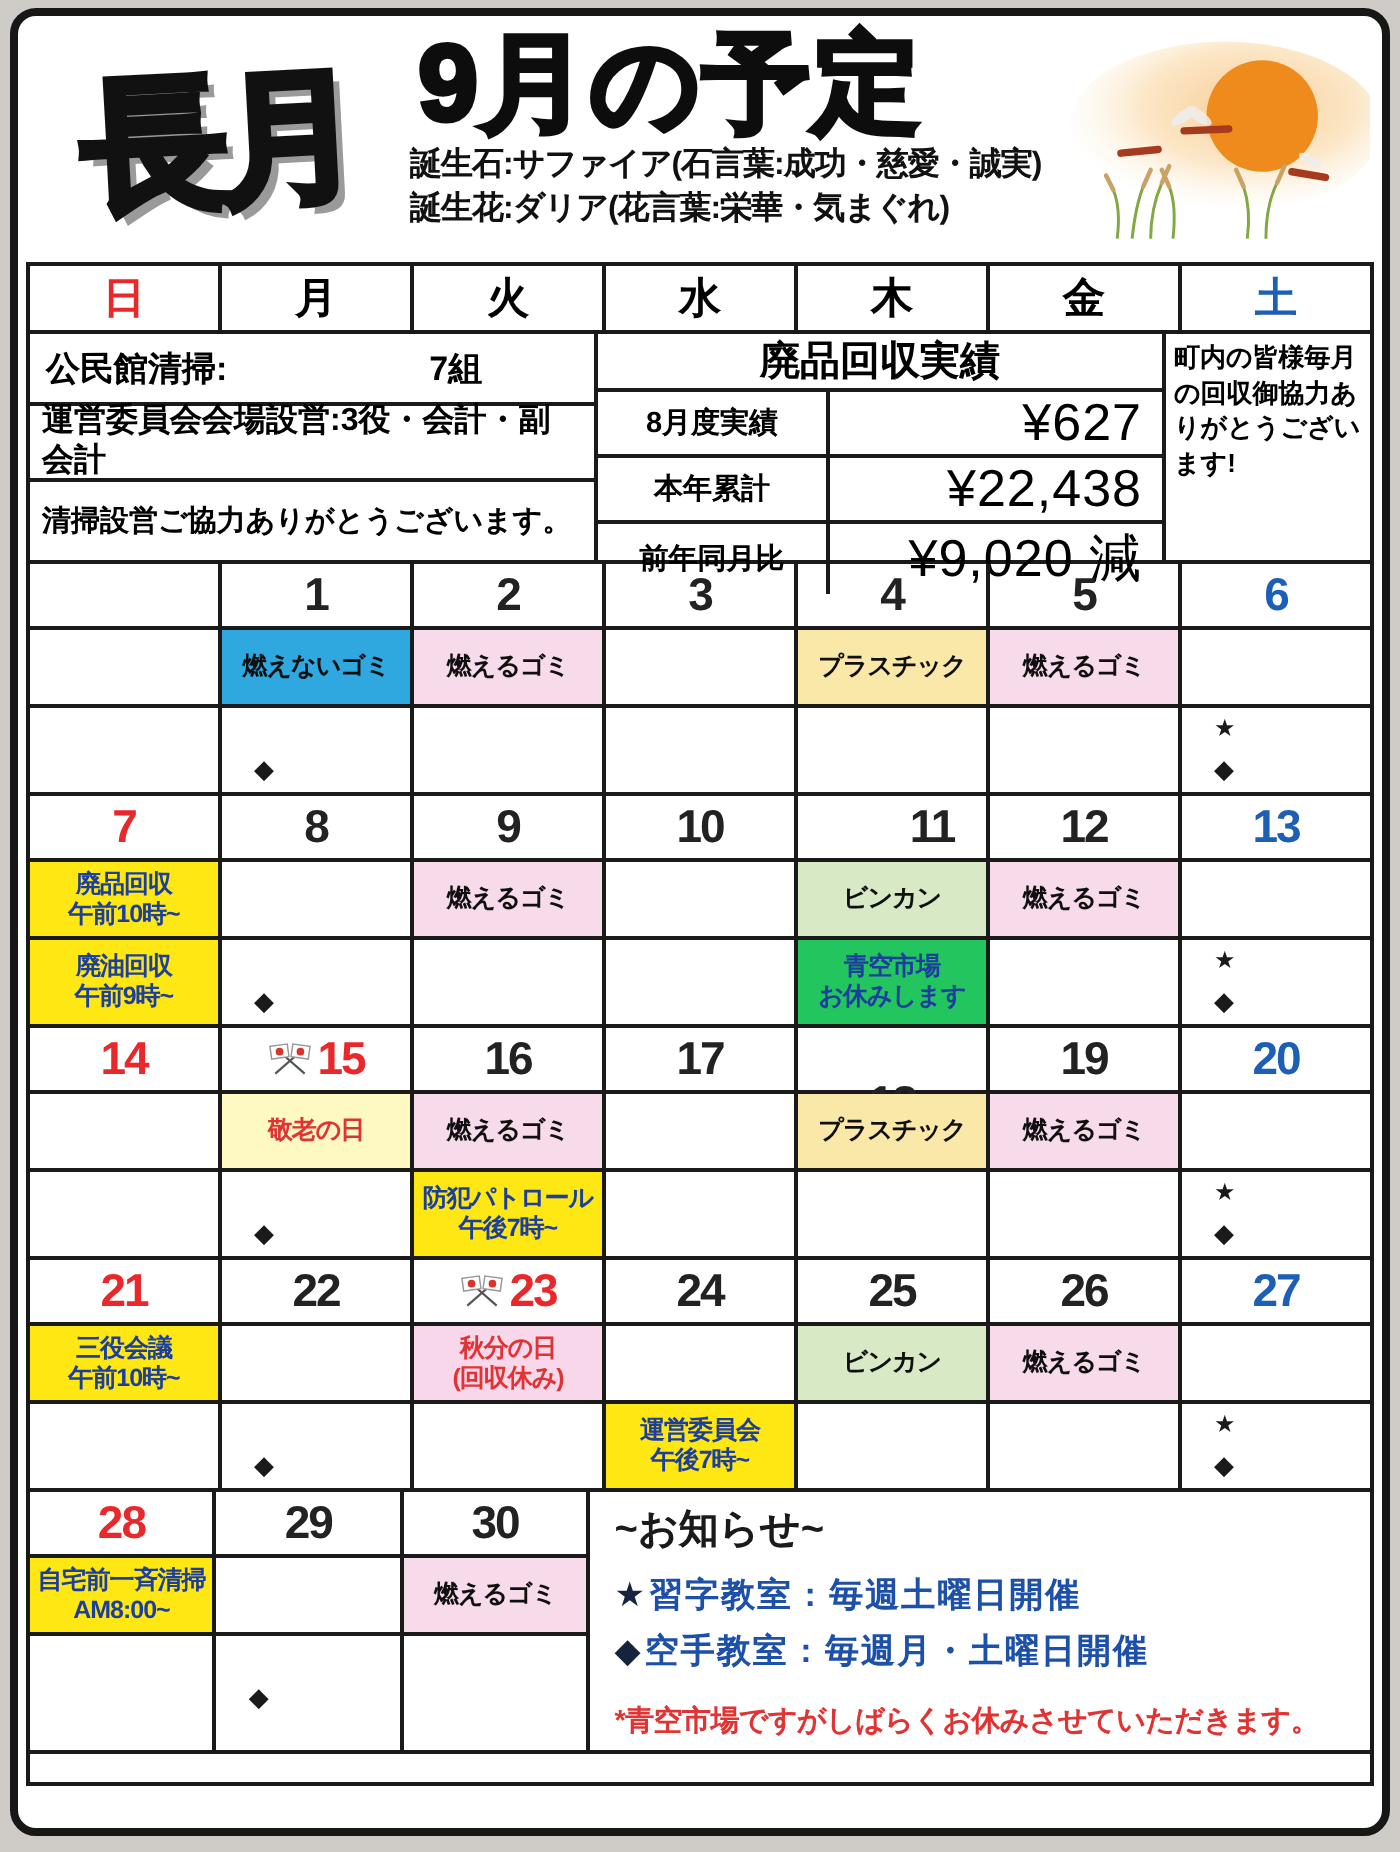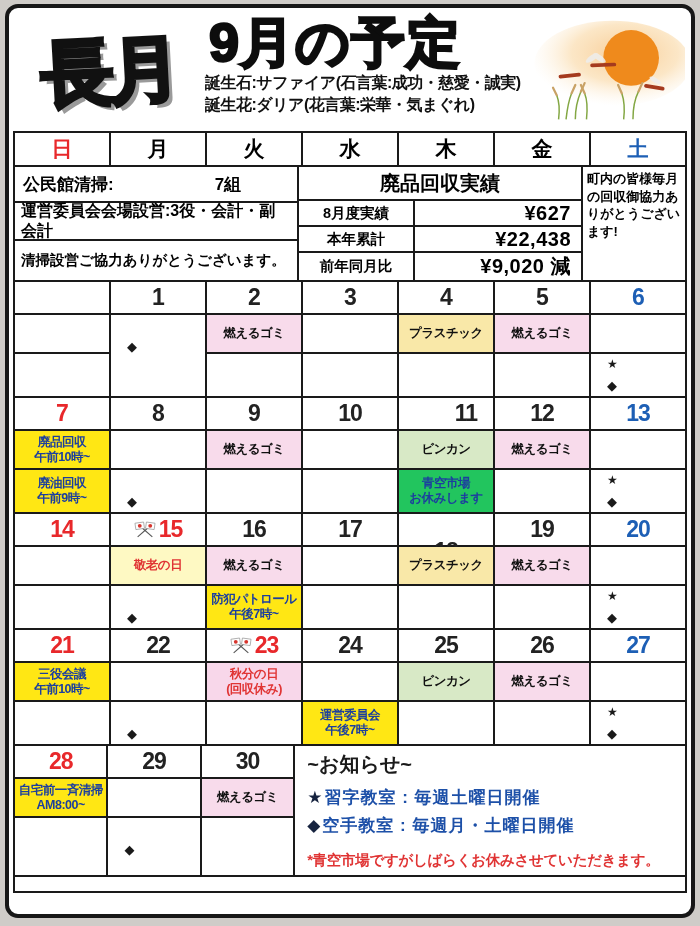--- a/index.html
+++ b/index.html
@@ -53,21 +53,21 @@
     font-size:16px; font-weight:800; line-height:1.25; display:flex; align-items:center; }
   .il-row3 { flex:1; display:flex; align-items:center; padding:0 6px; font-size:14.5px; font-weight:800; }
   .info-mid { flex:3; border-right:2px solid #1a1a1a; display:flex; flex-direction:column; }
   .recycle-title { height:34px; border-bottom:2px solid #1a1a1a; display:flex;
     align-items:center; justify-content:center; font-size:20px; font-weight:900; }
   .recycle-row { display:flex; border-bottom:2px solid #1a1a1a; flex:1; }
   .recycle-row:last-child { border-bottom:none; }
   .r-label { width:116px; border-right:2px solid #1a1a1a; display:flex; align-items:center;
     justify-content:center; font-size:14.5px; font-weight:800; }
   .r-value { flex:1; display:flex; align-items:center; justify-content:flex-end;
-    padding-right:10px; font-size:20px; font-weight:700; letter-spacing:0.5px; }
+    padding-right:10px; font-size:26px; font-weight:400; letter-spacing:0.5px; }
   .info-right { flex:1; padding:3px 4px; font-size:13px; font-weight:800; line-height:1.35; }
   
   .week { display:flex; border-bottom:2px solid #1a1a1a; }
   .day-col { flex:1; border-right:2px solid #1a1a1a; display:flex; flex-direction:column; }
   .day-col:last-child, .notice-cell:last-child { border-right:none; }
   .date-row { height:33px; border-bottom:2px solid #1a1a1a; display:flex;
     align-items:center; justify-content:center; gap:3px; }
   .date-num { font-size:23px; font-weight:900; letter-spacing:-1px; }
   .slot { position:relative; }
   .slot.top { height:39px; border-bottom:2px solid #1a1a1a; }
@@ -191,20 +191,23 @@
             <div class="date-row">
               <span class="date-num" style="color: rgb(232, 40, 43);"></span>
             </div>
             <div class="slot top"></div>
             <div class="slot bottom"></div>
           </div>
           <div class="day-col">
             <div class="date-row">
               <span class="date-num" style="color: rgb(34, 34, 34);">1</span>
             </div>
+            <div class="slot top">
+              <div class="event" style="background: rgb(47, 168, 224); color: rgb(16, 16, 16);">燃えないゴミ</div>
+            </div>
             <div class="slot bottom">
               <span class="mark diamond">◆</span>
             </div>
           </div>
           <div class="day-col">
             <div class="date-row">
               <span class="date-num" style="color: rgb(34, 34, 34);">2</span>
             </div>
             <div class="slot top">
               <div class="event" style="background: rgb(248, 219, 235); color: rgb(16, 16, 16);">燃えるゴミ</div>

